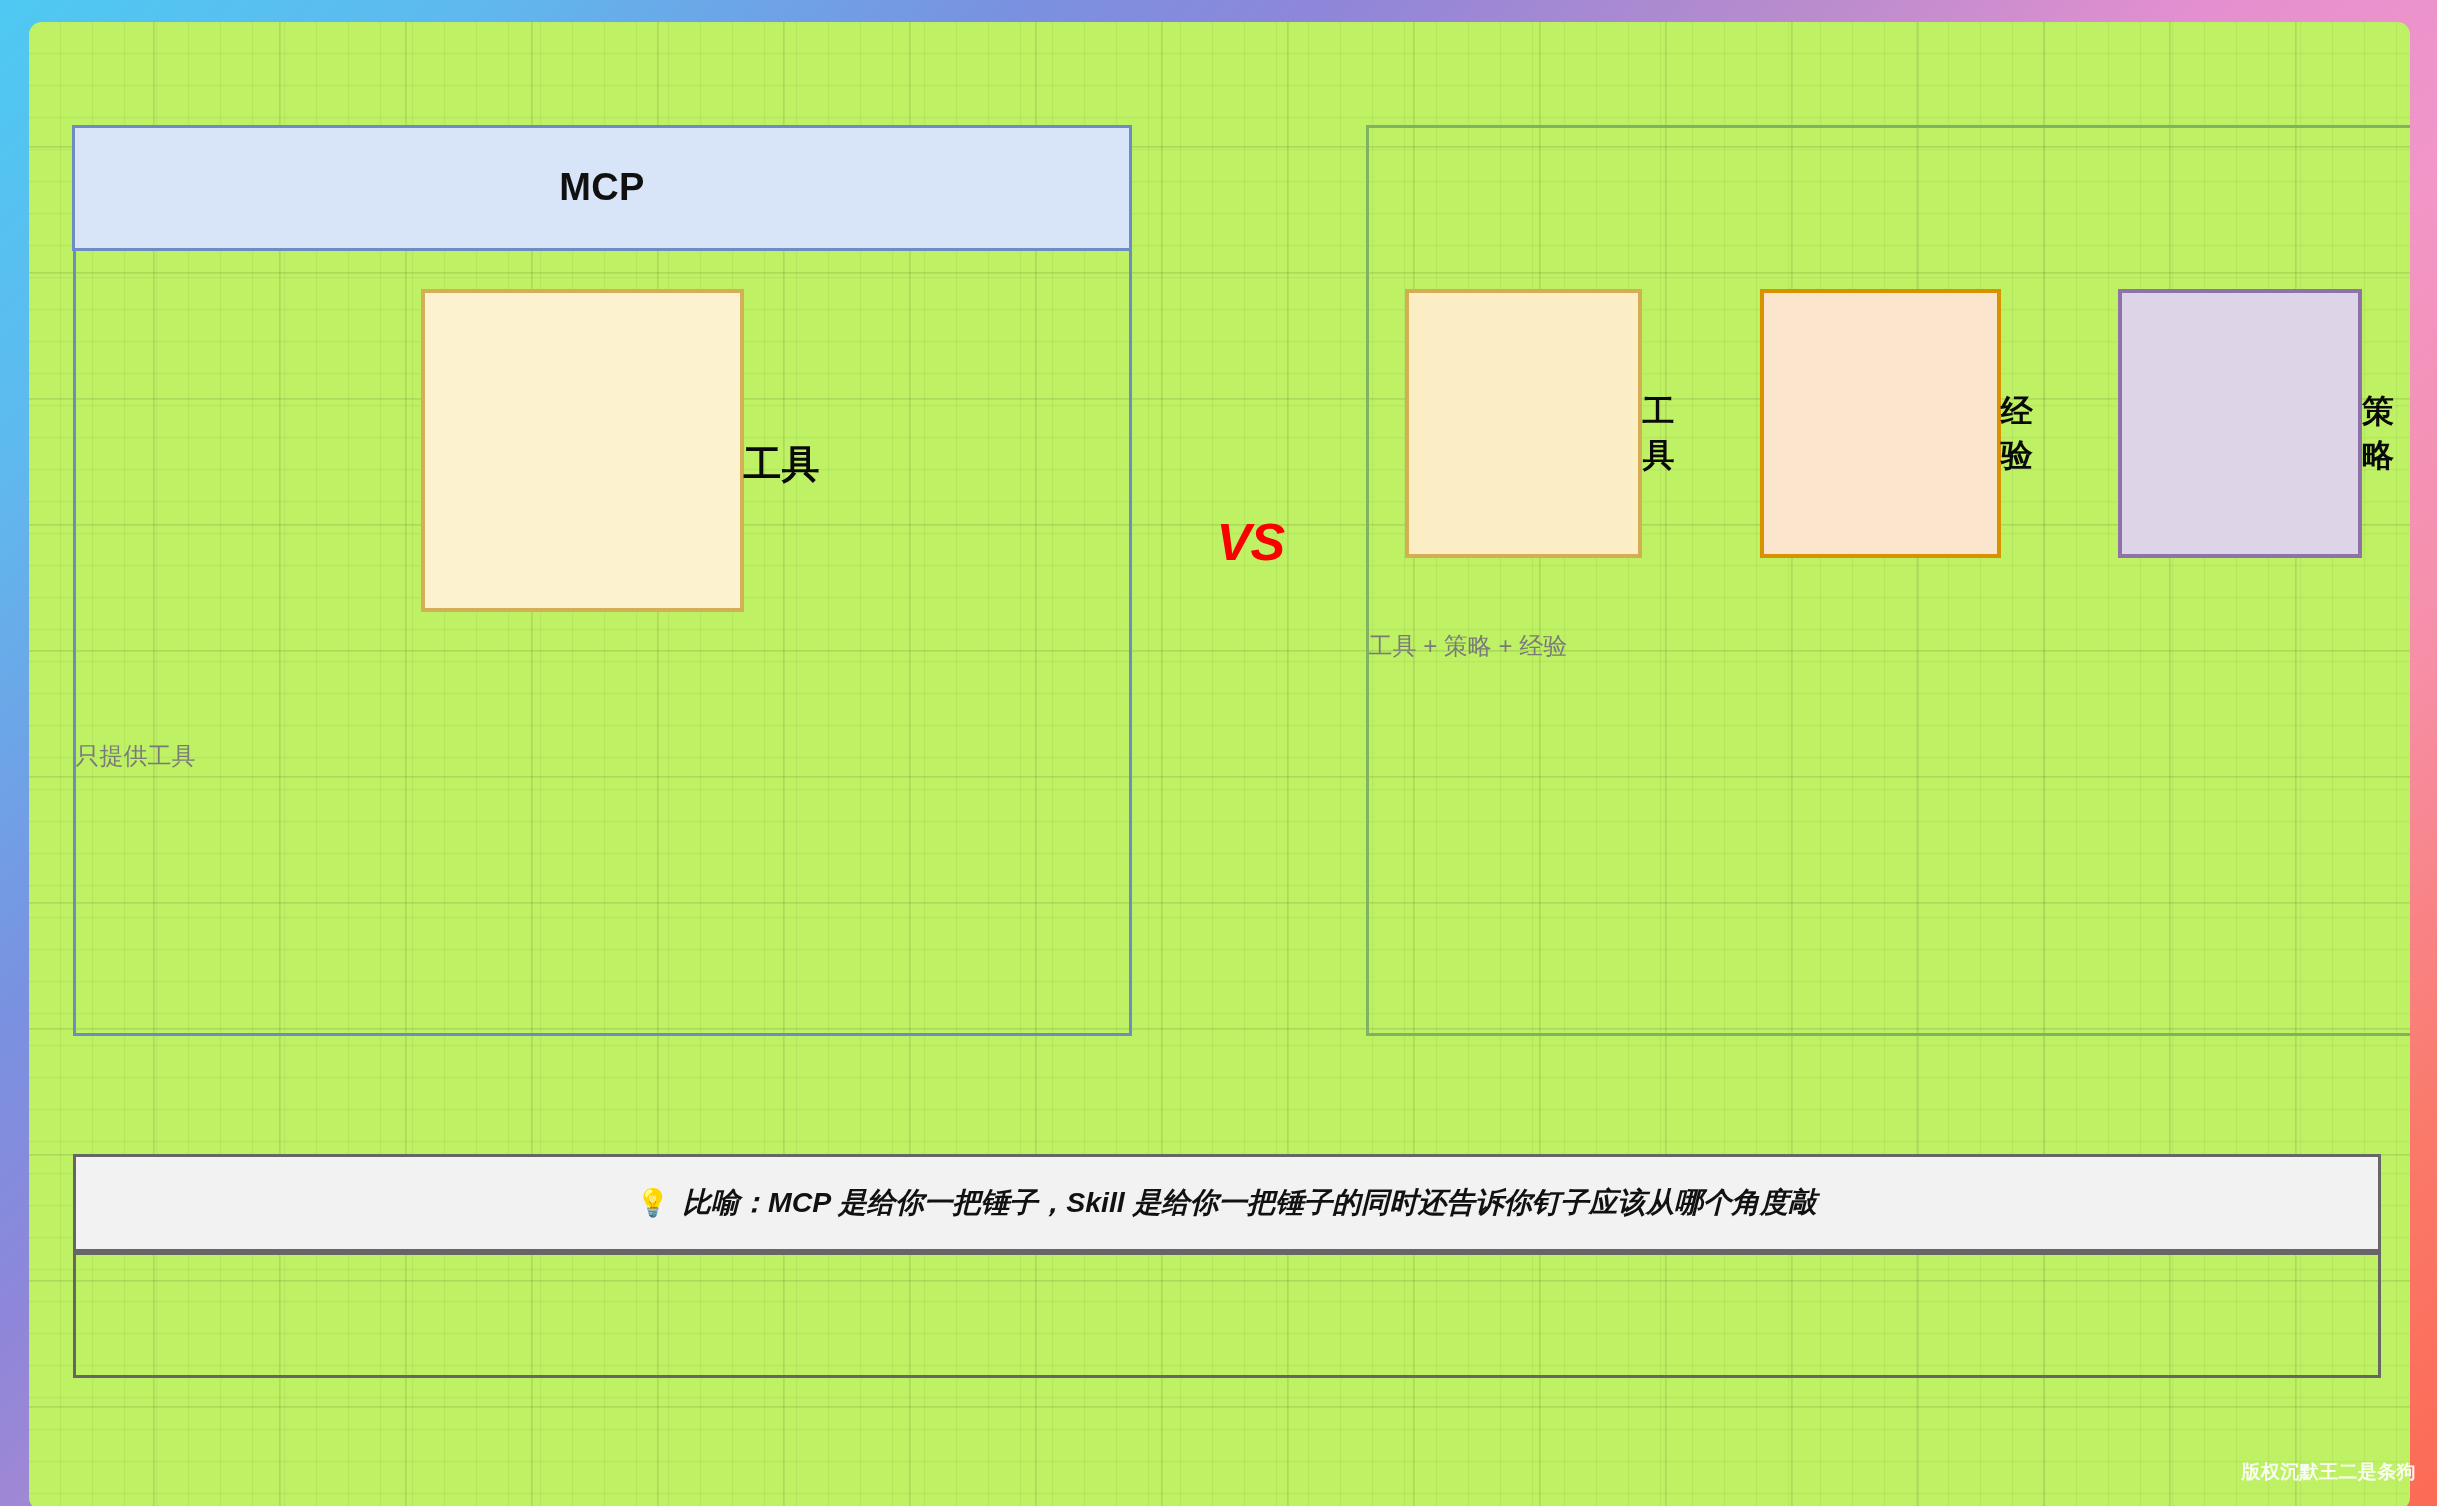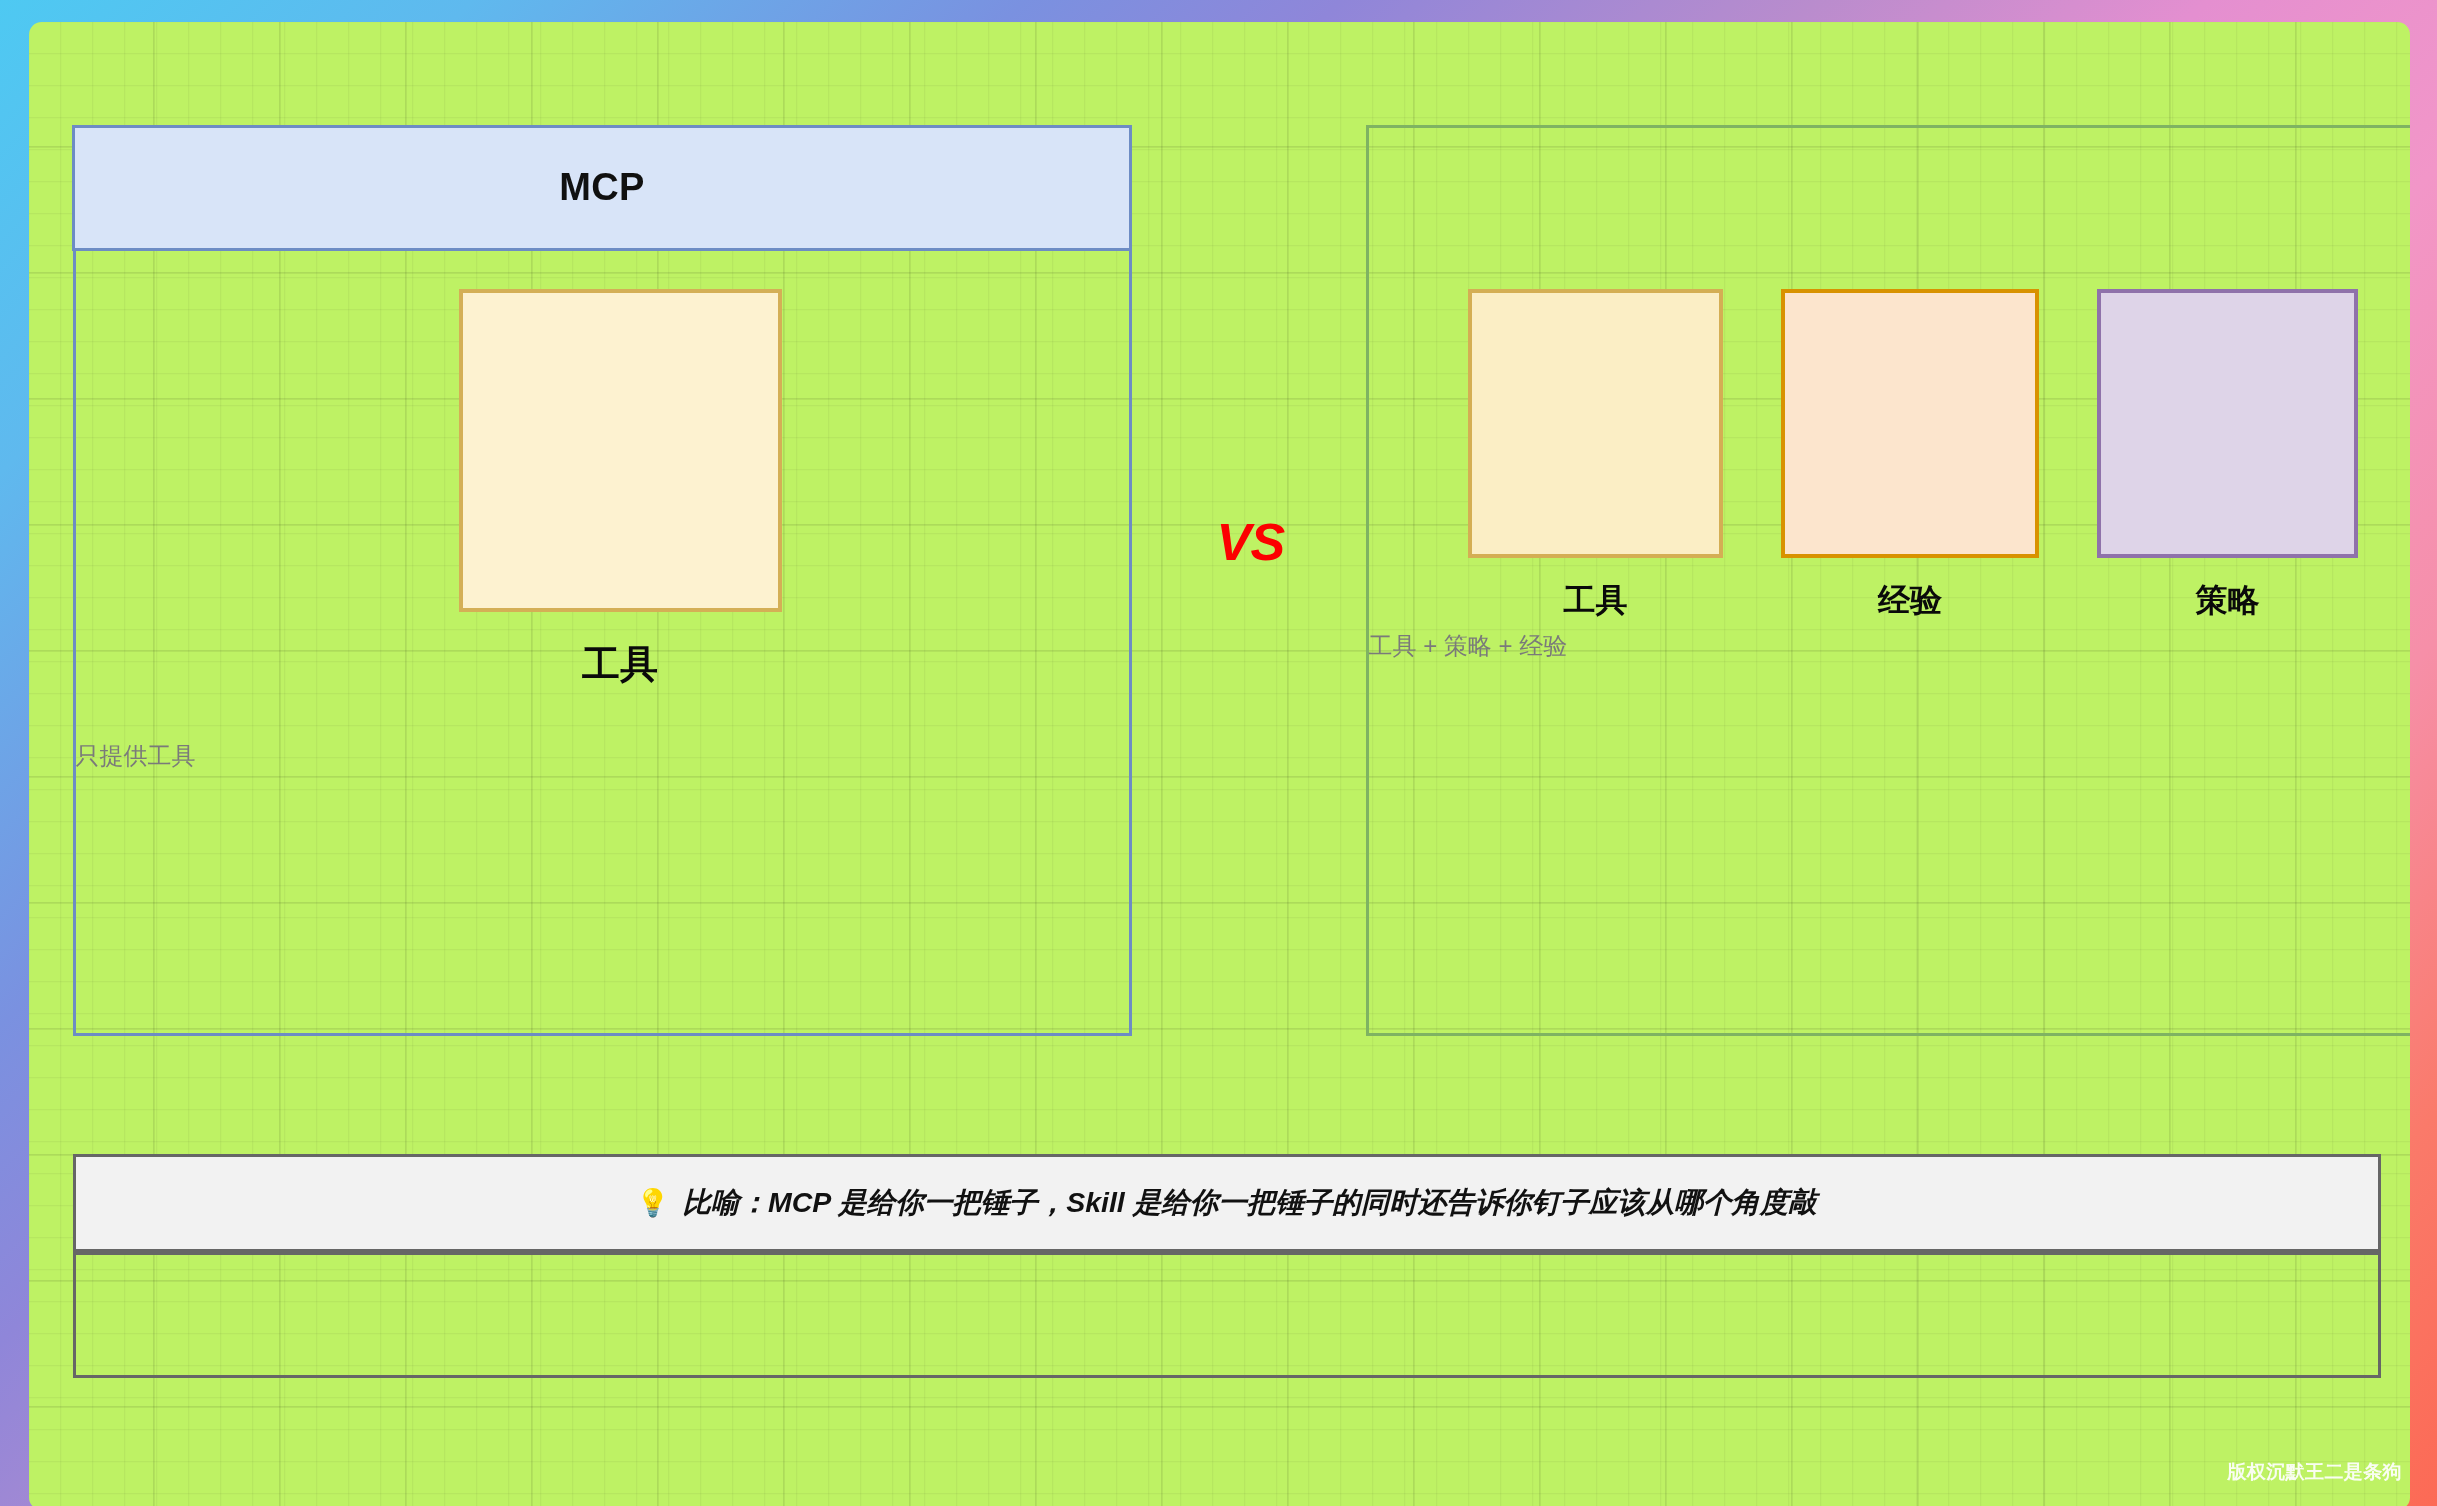--- a/index.html
+++ b/index.html
@@ -126,21 +126,21 @@
     width: 100%;
     display: flex;
     justify-content: center;
     align-items: flex-start;
   }
   .mcp-boxes { padding-top: 38px; gap: 0; }
   .skill-boxes { padding-top: 38px; gap: 22px; }
 
   .box-item {
     display: flex;
-    flex-direction: column;
+    flex-direction: row;
     align-items: center;
     margin-left: 36px;
   }
   .box {
     border-style: solid;
     border-width: 4.7px;
   }
   .box-mcp-tool {
     width: 323px;
     height: 323px;
@@ -234,21 +234,21 @@
   }
   .bulb-icon {
     font-style: normal;
     font-size: 27px;
     line-height: 1;
   }
 
   
   .watermark {
     position: absolute;
-    right: 35px;
+    right: 21px;
     bottom: 20.6px;
     font-size: 19px;
     font-weight: bold;
     color: #ffffff;
     opacity: 0.92;
     letter-spacing: 0.4px;
   }
 </style>
 </head>
 <body>

